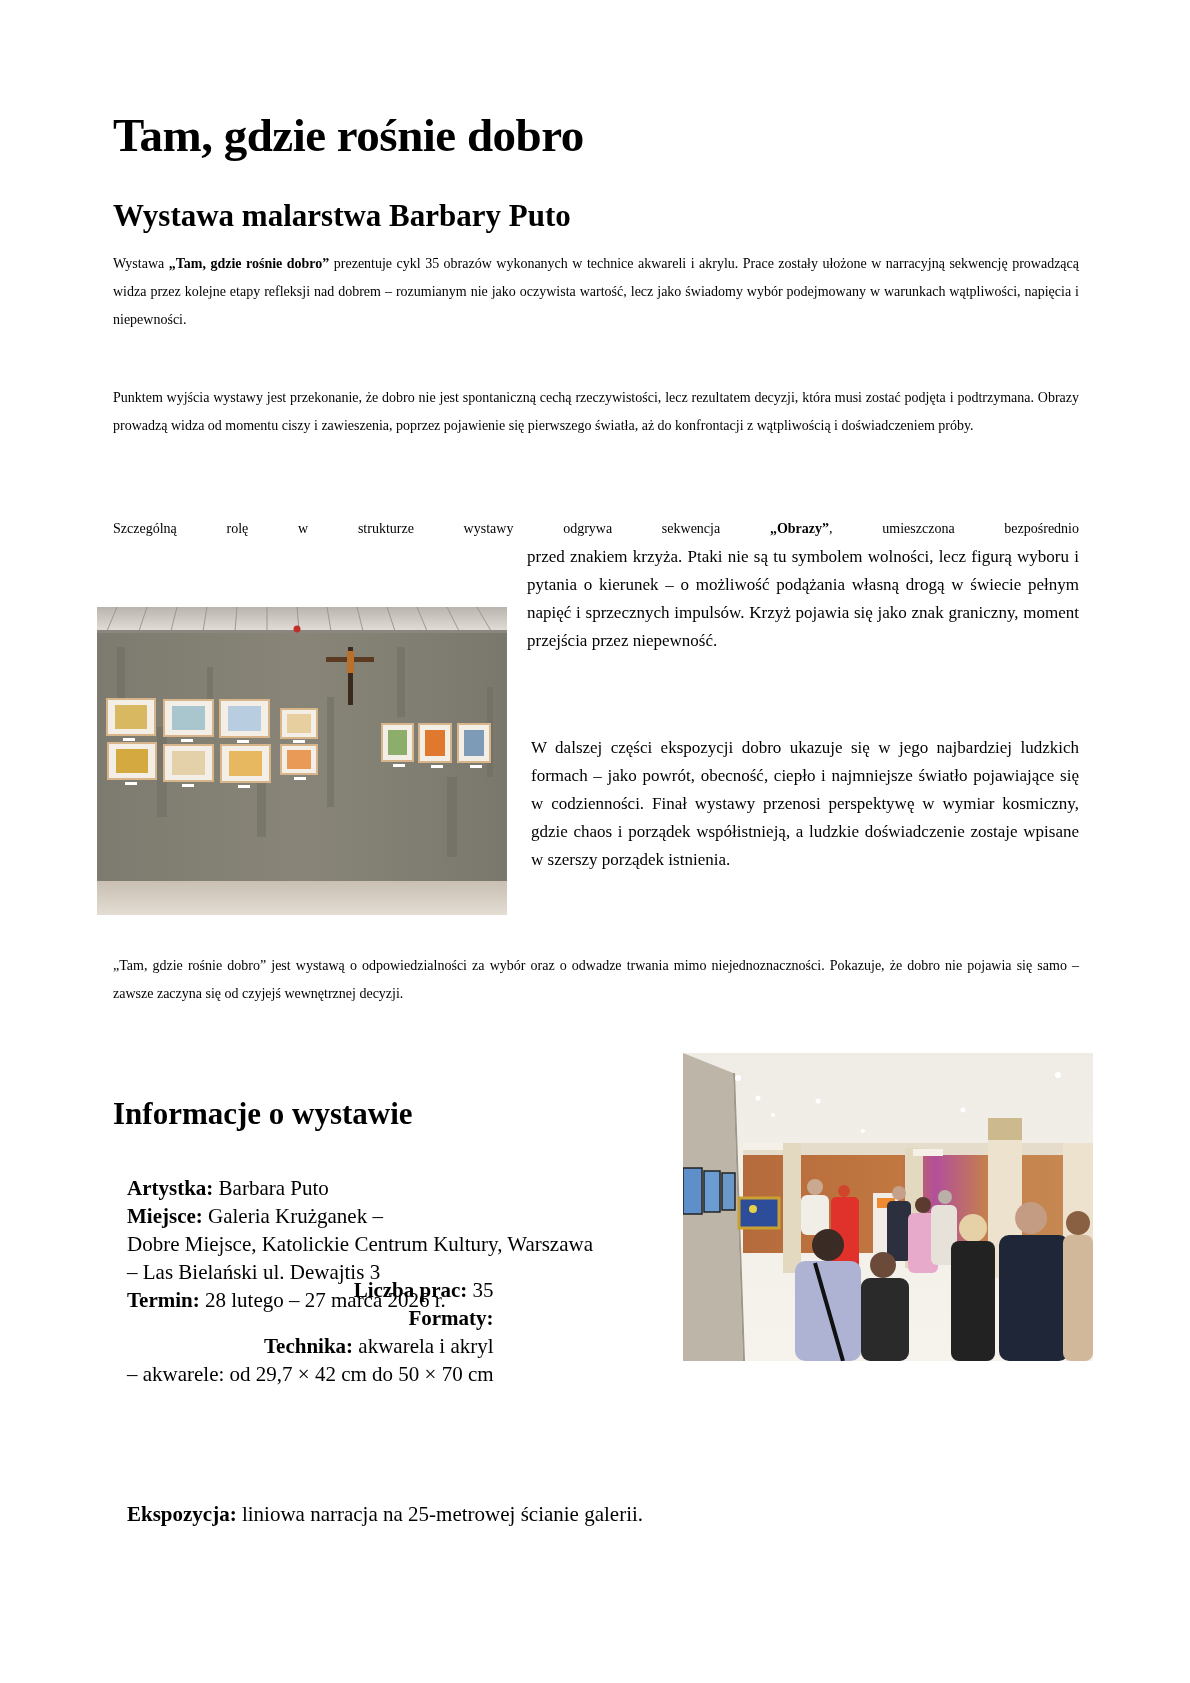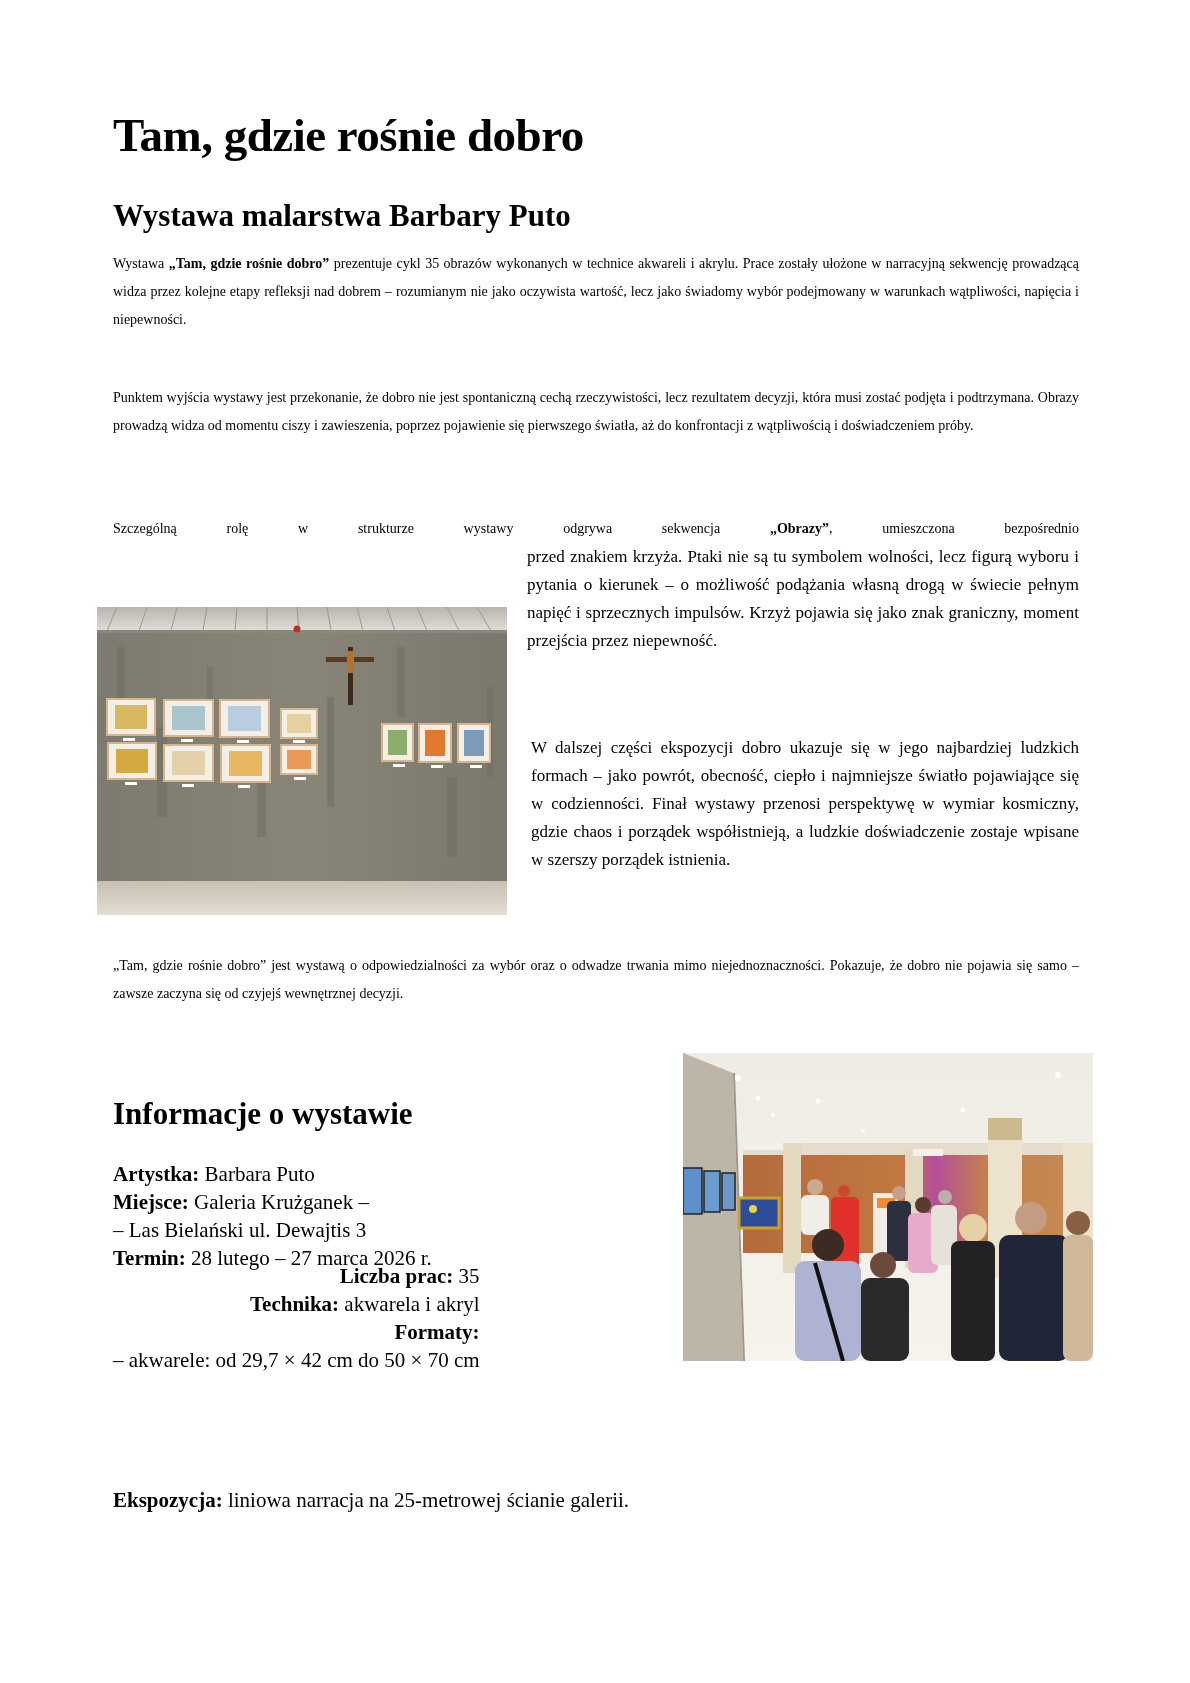--- a/index.html
+++ b/index.html
@@ -4,21 +4,21 @@
 <style>
   html, body { margin: 0; padding: 0; background: #ffffff; }
   body { width: 1190px; height: 1683px; position: relative; overflow: hidden;
          font-family: "Liberation Serif", "DejaVu Serif", serif; color: #000; }
   h1 { position: absolute; left: 113px; top: 112px; margin: 0; font-size: 47px; font-weight: bold; letter-spacing: -0.5px; line-height: 1; }
   h2 { position: absolute; margin: 0; font-size: 31px; font-weight: bold; line-height: 1; }
   .p { position: absolute; left: 113px; width: 966px; font-size: 14px; line-height: 28px; text-align: justify; margin: 0; }
   .p b { font-weight: bold; }
   .wrapp { position: absolute; font-size: 17px; line-height: 28px; text-align: justify; margin: 0; }
   .photo { position: absolute; overflow: hidden; }
-  .info { position: absolute; left: 113px; font-size: 21px; line-height: 28px; margin: 0; }
+  .info { position: absolute; left: 113px; font-size: 21px; line-height: 28px; margin: 14px; }
   .info b { font-weight: bold; }
   .line { display: block; white-space: nowrap; }
 </style>
 </head>
 <body>
 
 <h1>Tam, gdzie rośnie dobro</h1>
 <h2 style="left:113px; top:200px;">Wystawa malarstwa Barbary Puto</h2>
 
 <p class="p" style="top:250px;">
@@ -201,26 +201,27 @@
         <rect x="316" y="182" width="70" height="126" rx="10" fill="#1f2638"></rect>
       <circle cx="395" cy="170" r="12" fill="#8a6043"></circle>
         <rect x="380" y="182" width="30" height="126" rx="8" fill="#d2b89a"></rect>
     </g>
   </svg>
 </div>
 
 <div class="info" style="top:1160px;">
   <span class="line"><b>Artystka:</b><span> Barbara Puto</span></span>
   <span class="line"><b>Miejsce:</b><span> Galeria Krużganek –</span></span>
+  <span class="line">Dobre Miejsce, Katolickie Centrum Kultury, Warszawa</span>
   <span class="line">– Las Bielański ul. Dewajtis 3</span>
   <span class="line"><b>Termin:</b><span> 28 lutego – 27 marca 2026 r.</span></span>
 </div>
 
 <div class="info" style="top:1262px;text-align:right;">
   <span class="line"><b>Liczba prac:</b><span> 35</span></span>
+  <span class="line"><b>Formaty:</b></span>
   <span class="line"><b>Technika:</b><span> akwarela i akryl</span></span>
-  <span class="line"><b>Formaty:</b></span>
   <span class="line">– akwarele: od 29,7 × 42 cm do 50 × 70 cm</span>
 </div>
 
 <div class="info" style="top:1486px;">
   <span class="line"><b>Ekspozycja:</b><span> liniowa narracja na 25-metrowej ścianie galerii.</span></span>
 </div>
 
 </body></html>

